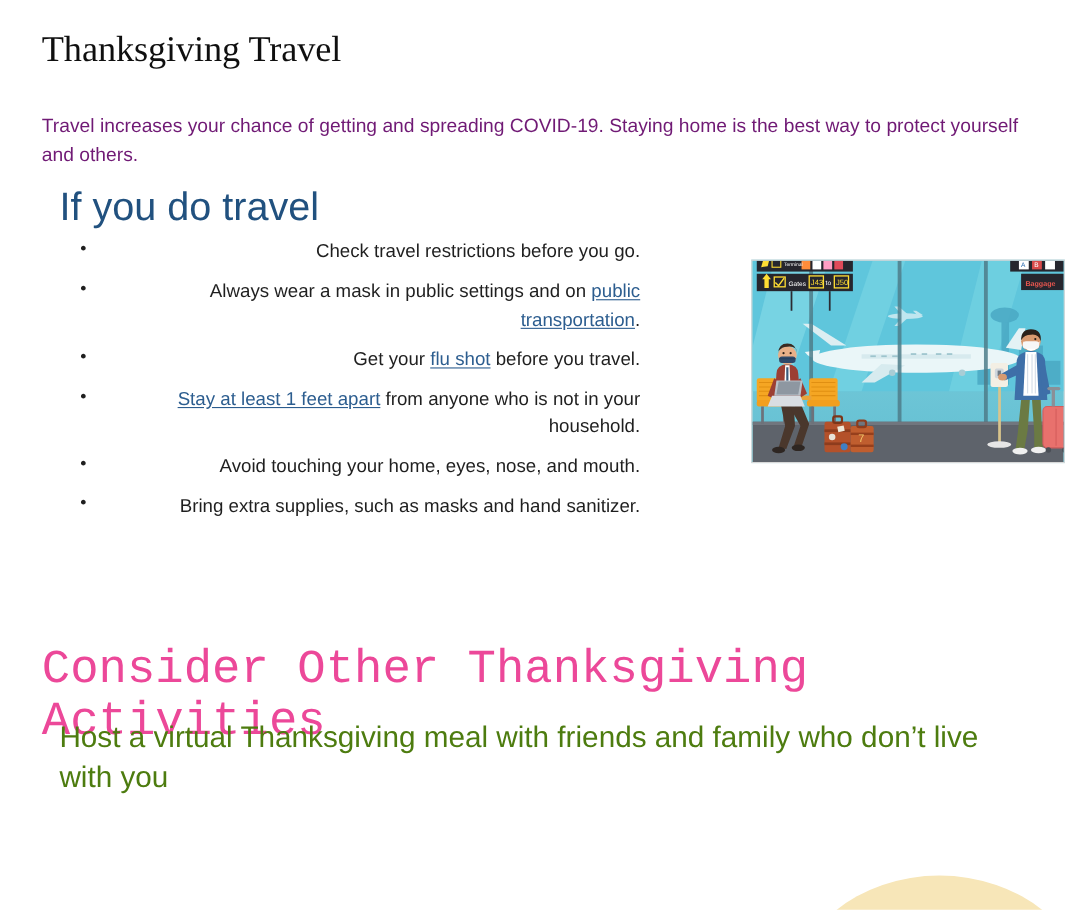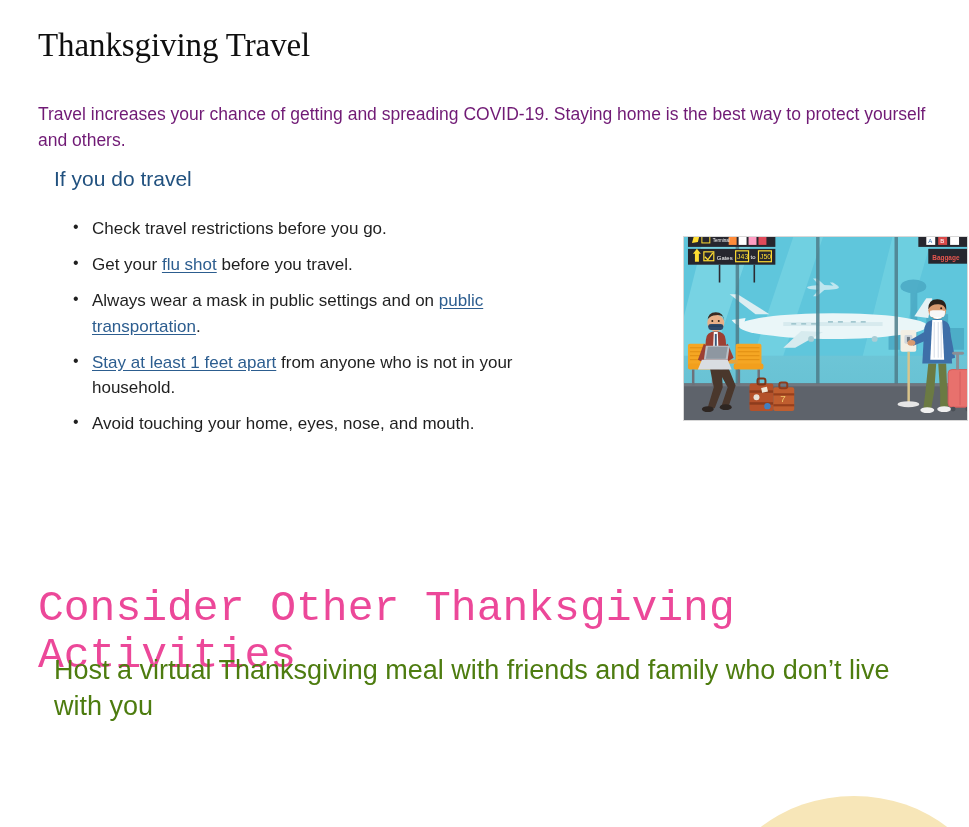--- a/index.html
+++ b/index.html
@@ -36,37 +36,38 @@
     left: 38px; top: 83px;
     width: 900px;
     font-size: 17.5px;
     line-height: 1.52;
     color: #701a75;
   }
 
   .h2-blue {
     position: absolute;
     left: 54px; top: 166px;
-    font-size: 21px;
+    font-size: 36px;
     font-weight: 400;
     color: #21517f;
     margin: 0;
     line-height: 1.2;
   }
 
   .bullets {
     position: absolute;
     left: 62px; top: 216px;
     width: 520px;
     margin: 0;
     padding: 0 0 0 30px;
     list-style: none;
     font-size: 17px;
     line-height: 1.5;
     color: #1f1f1f;
+    text-align: right;
   }
   .bullets li {
     position: relative;
     margin-bottom: 10.5px;
   }
   .bullets li::before {
     content: "\2022";
     position: absolute;
     left: -19px;
     top: -1px;
@@ -148,24 +149,25 @@
   <section class="sec-travel">
 
     <h1 class="h1-serif">Thanksgiving Travel</h1>
 
     <p class="intro">Travel increases your chance of getting and spreading COVID-19. Staying home is the best way to protect yourself and others.</p>
 
     <h2 class="h2-blue">If you do travel</h2>
 
     <ul class="bullets" id="travel-bullets">
         <li><span>Check travel restrictions before you go.</span></li>
+        <li><span>Always wear a mask in public settings and on </span><a class="lnk" href="#">public transportation</a><span>.</span></li>
         <li><span>Get your </span><a class="lnk" href="#">flu shot</a><span> before you travel.</span></li>
-        <li><span>Always wear a mask in public settings and on </span><a class="lnk" href="#">public transportation</a><span>.</span></li>
         <li><a class="lnk" href="#">Stay at least 1 feet apart</a><span> from anyone who is not in your household.</span></li>
         <li><span>Avoid touching your home, eyes, nose, and mouth.</span></li>
+        <li><span>Bring extra supplies, such as masks and hand sanitizer.</span></li>
       </ul>
 
     <figure class="fig-airport">
       <svg viewBox="0 0 285 185" preserveAspectRatio="none">
         <defs>
           <linearGradient id="glassg" x1="0" y1="0" x2="0" y2="1">
             <stop offset="0" stop-color="#7fd0de"></stop>
             <stop offset="1" stop-color="#63bfd2"></stop>
           </linearGradient>
         </defs>

